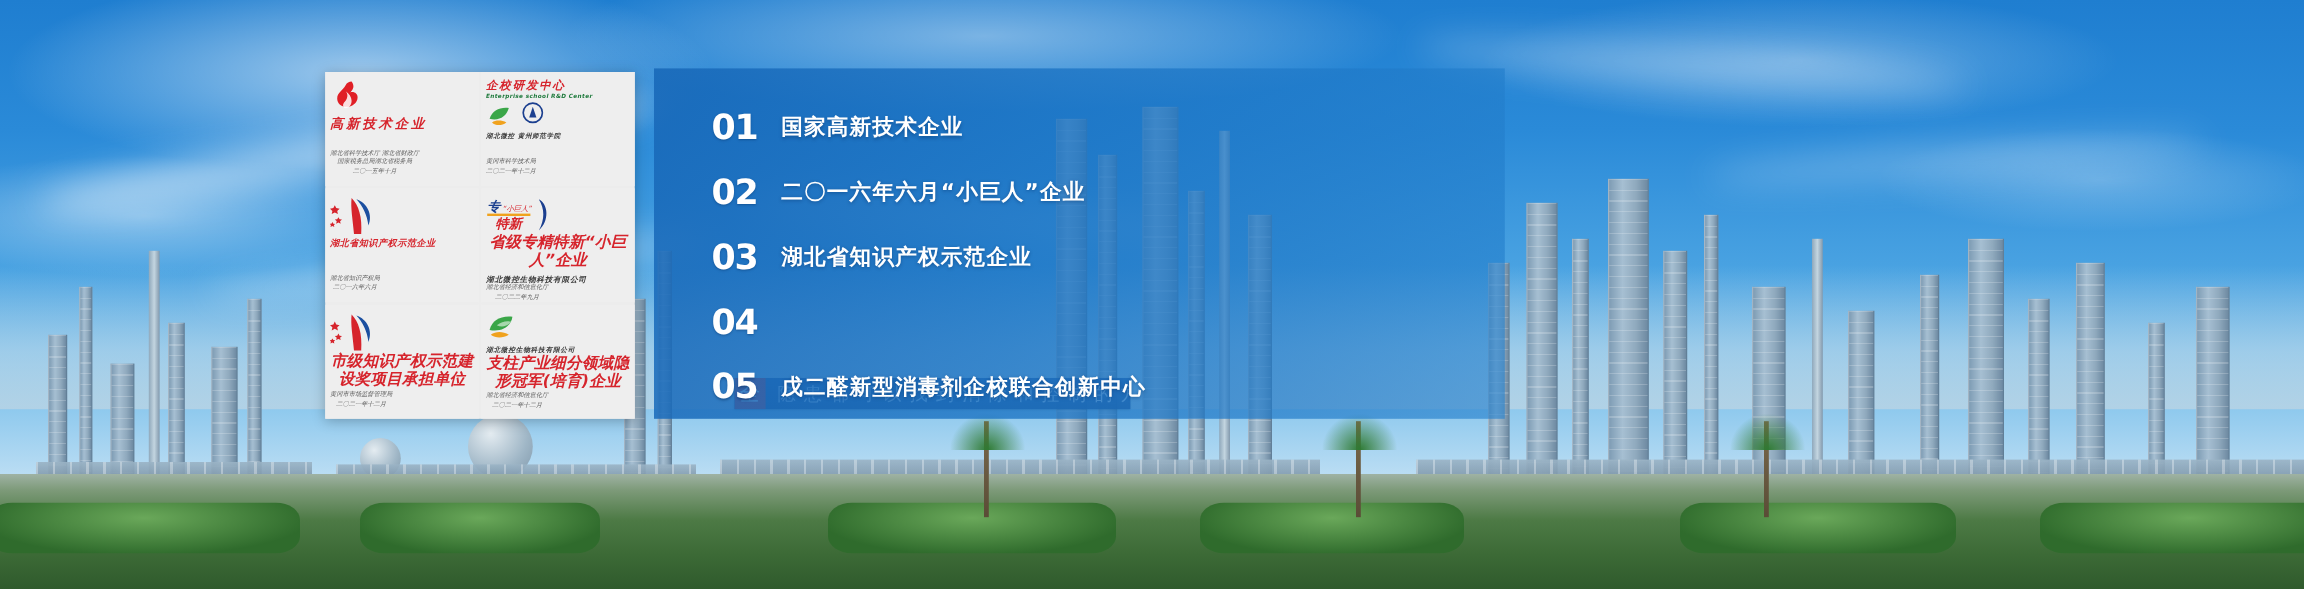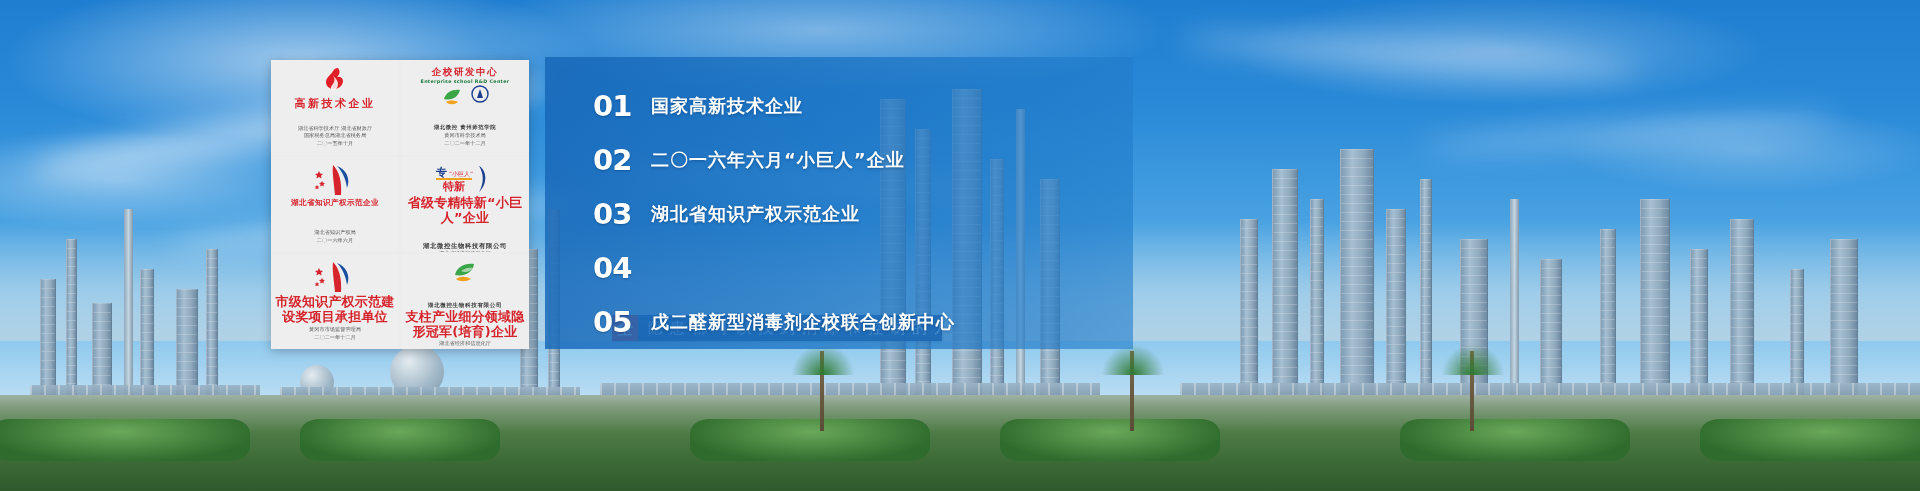--- a/index.html
+++ b/index.html
@@ -138,57 +138,58 @@
     grid-template-rows: 1fr 1fr 1fr;
     gap: 2px;
     box-shadow: 0 2px 10px rgba(0,0,0,.25);
     overflow: hidden;
   }
   .cert {
     background: #eeeeee;
     position: relative;
     display: flex;
     flex-direction: column;
-    align-items: center;
+    align-items: flex-start;
     justify-content: flex-start;
     padding: 6px 4px 4px;
     overflow: hidden;
+    font-style: italic;
   }
   .cert .logo { height: 30px; display:flex; align-items:center; justify-content:center; }
   .cert .hdr {
     font-family: "DejaVu Sans", sans-serif;
     color: #d6242c;
     font-weight: bold;
     text-align: center;
     line-height: 1.15;
   }
   .cert .hdr.big   { font-size: 11px; letter-spacing: 2.5px; margin-top: 2px; }
   .cert .hdr.mid   { font-size: 7.6px; letter-spacing: .4px; margin-top: 2px; }
   .cert .hdr.small { font-size: 13px; letter-spacing: .2px; margin-top: 1px; }
   .cert .sub {
     font-family: "DejaVu Sans", sans-serif;
     color: #3b3b3b; font-weight: bold;
     font-size: 6.4px; letter-spacing: .6px;
-    text-align: center; margin-top: 16px; line-height: 1.25;
+    text-align: center; margin-top: 3px; line-height: 1.25;
   }
   .cert .issuer {
     font-family: "DejaVu Sans", sans-serif;
     color: #5c5c5c;
     font-size: 5.2px; line-height: 1.5;
     text-align: center;
     margin-top: auto;
     padding-bottom: 3px;
     white-space: pre-line;
   }
 
   
   #overlay {
     position: absolute;
     left: 545px; top: 57px;
-    width: 588px; height: 292px;
+    width: 709px; height: 292px;
     background: linear-gradient(105deg, rgba(24,104,184,.88) 0%, rgba(28,116,196,.80) 45%, rgba(36,128,205,.62) 100%);
     padding: 26px 0 0 48px;
   }
   .item { display: flex; align-items: center; height: 46px; margin-bottom: 8px; }
   .item .num {
     font-family: "DejaVu Sans", sans-serif;
     font-weight: bold;
     font-size: 29px;
     color: #ffffff;
     width: 58px;

